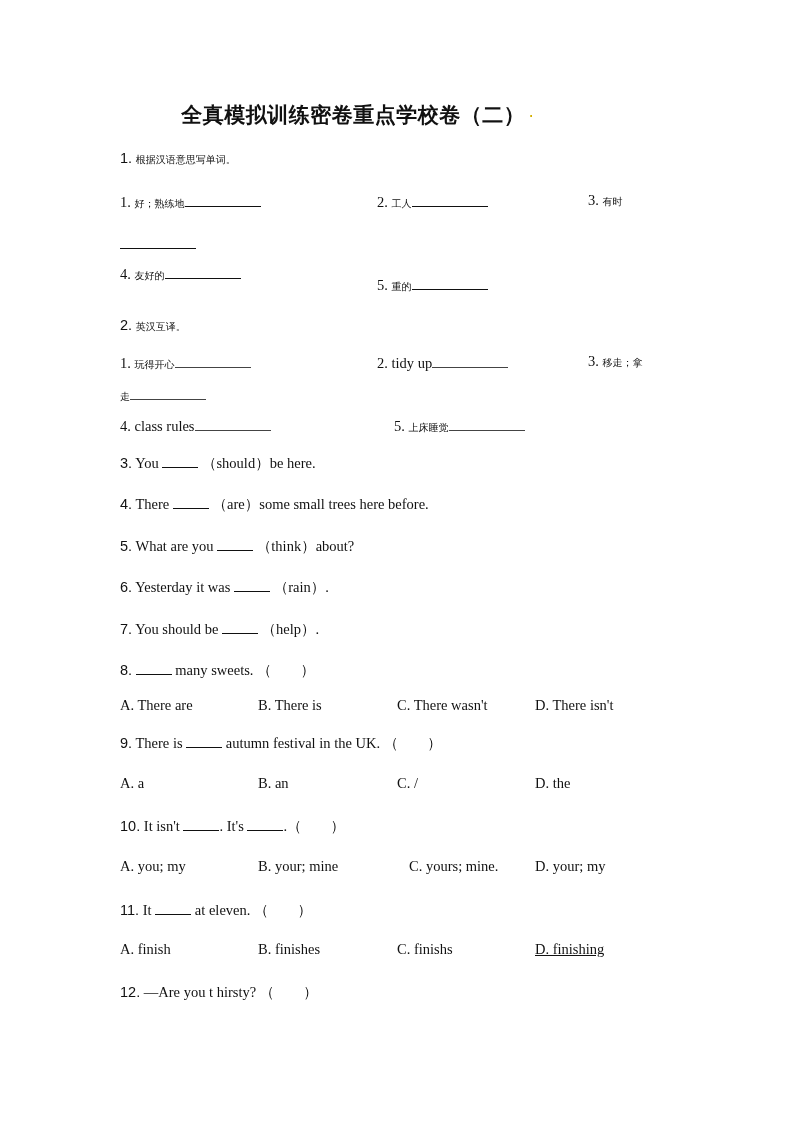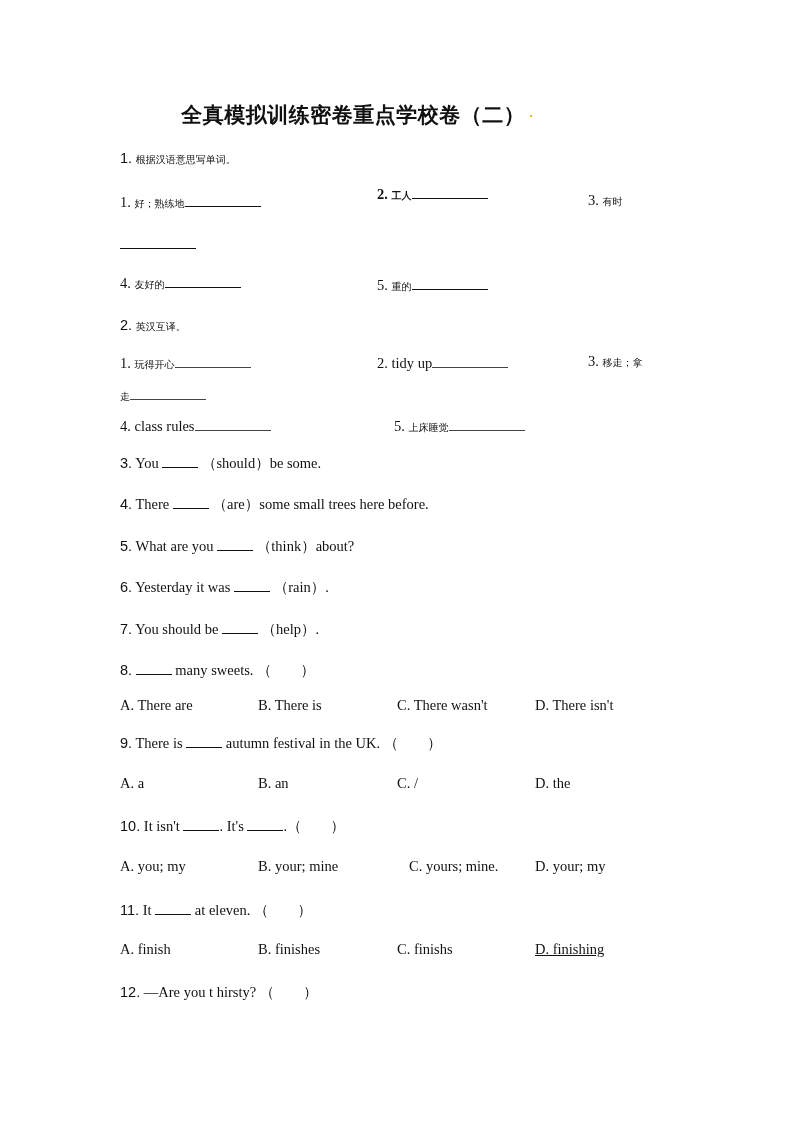--- a/index.html
+++ b/index.html
@@ -25,33 +25,33 @@
 
 <div class="line" style="top:150px;">
   <span class="num">1.</span>
   <span class="cn">根据汉语意思写单词。</span>
 </div>
 
 <div class="abs" style="left:120px; top:192px;">
   <span>1.</span>
   <span class="cn">好；熟练地</span><span class="blank long"></span>
 </div>
-<div class="abs" style="left:377px; top:184px;font-weight:bold;">
+<div class="abs" style="left:377px; top:192px;">
   <span>2.</span>
   <span class="cn">工人</span><span class="blank long"></span>
 </div>
 <div class="abs" style="left:588px; top:192px;">
   <span>3.</span>
   <span class="cn">有时</span>
 </div>
 <div class="abs" style="left:120px; top:234px;">
   <span class="blank long"></span>
 </div>
 
-<div class="abs" style="left:120px; top:273px;">
+<div class="abs" style="left:120px; top:264px;">
   <span>4.</span>
   <span class="cn">友好的</span><span class="blank long"></span>
 </div>
 <div class="abs" style="left:377px; top:275px;">
   <span>5.</span>
   <span class="cn">重的</span><span class="blank long"></span>
 </div>
 
 <div class="line" style="top:317px;">
   <span class="num">2.</span>
@@ -80,21 +80,21 @@
 </div>
 <div class="abs" style="left:377px; top:416px;margin-left:17px;">
   <span>5.</span>
   <span class="cn">上床睡觉</span><span class="blank long thin"></span>
 </div>
 
 <div class="line" style="top:453px;">
   <span class="num">3.</span>
   <span>You</span>
   <span class="blank short"></span>
-  <span>（should）</span><span>be some.</span>
+  <span>（should）</span><span>be here.</span>
 </div>
 <div class="line" style="top:494px;">
   <span class="num">4.</span>
   <span>There</span>
   <span class="blank short"></span>
   <span>（are）</span><span>some small trees here before.</span>
 </div>
 <div class="line" style="top:536px;">
   <span class="num">5.</span>
   <span>What are you</span>

